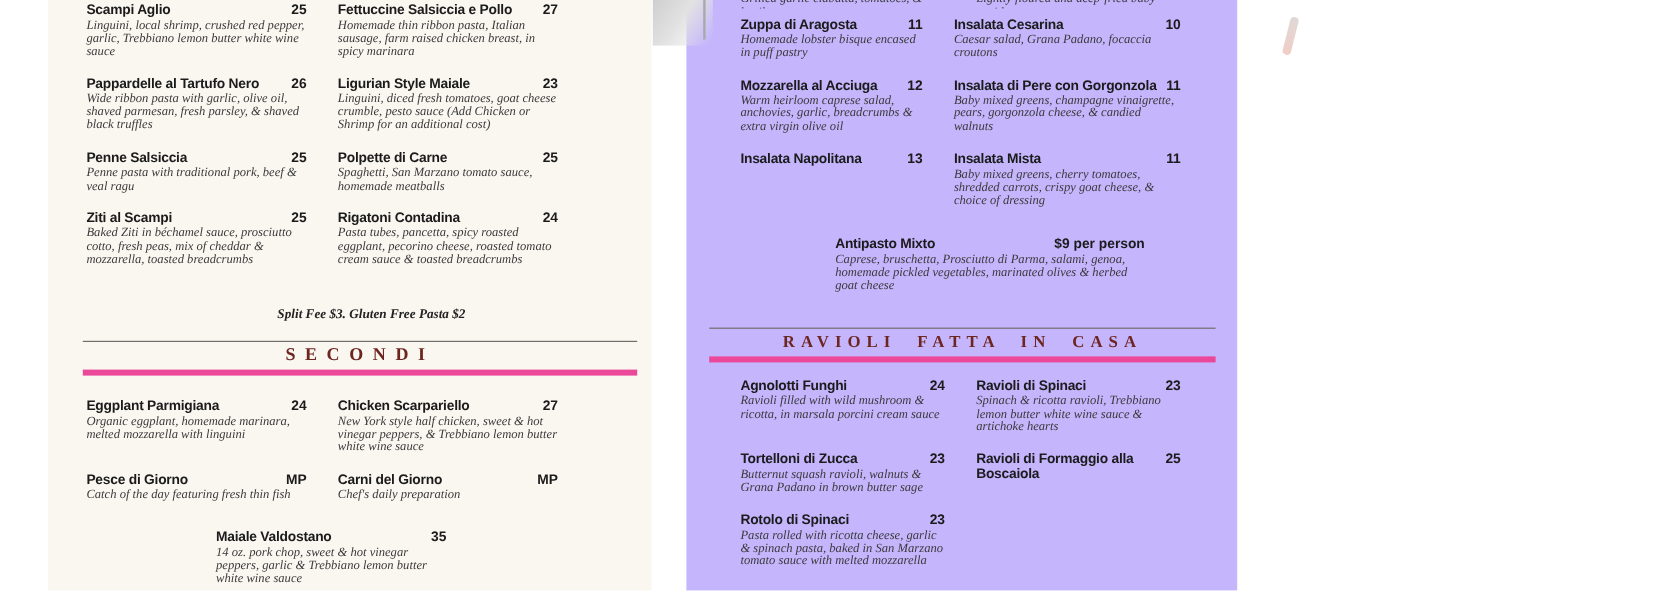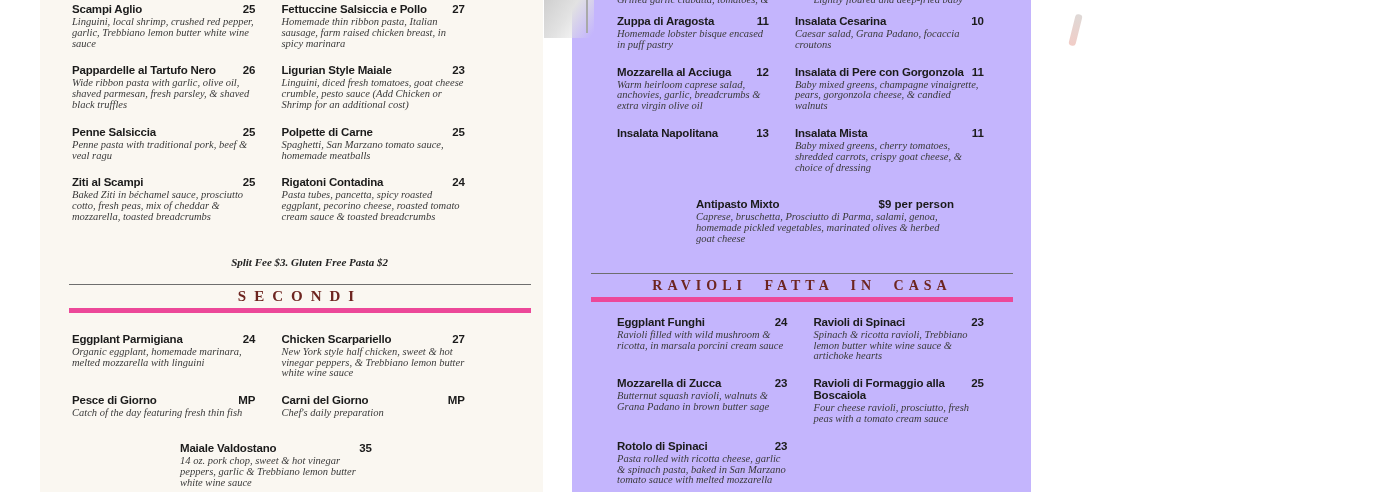--- a/index.html
+++ b/index.html
@@ -239,45 +239,44 @@
     <div class="item-desc">Caprese, bruschetta, Prosciutto di Parma, salami, genoa, homemade pickled vegetables, marinated olives &amp; herbed goat cheese</div>
   </div>
 
   <div class="section-header" id="ravioli-header">
     <span class="hdr-text">RAVIOLI FATTA IN CASA</span>
   </div>
 
   <div class="menu-cols" id="ravioli-grid">
     <div class="item">
       <div class="item-head">
-          <span class="item-name">Eggplant Funghi</span>
+          <span class="item-name">Agnolotti Funghi</span>
           <span class="item-price">24</span>
         </div>
       <div class="item-desc">Ravioli filled with wild mushroom &amp; ricotta, in marsala porcini cream sauce</div>
     </div>
     <div class="item">
       <div class="item-head">
           <span class="item-name">Ravioli di Spinaci</span>
           <span class="item-price">23</span>
         </div>
       <div class="item-desc">Spinach &amp; ricotta ravioli, Trebbiano lemon butter white wine sauce  &amp; artichoke hearts</div>
     </div>
     <div class="item">
       <div class="item-head">
-          <span class="item-name">Mozzarella di Zucca</span>
+          <span class="item-name">Tortelloni di Zucca</span>
           <span class="item-price">23</span>
         </div>
       <div class="item-desc">Butternut squash ravioli, walnuts &amp; Grana Padano in brown butter sage</div>
     </div>
     <div class="item">
       <div class="item-head">
           <span class="item-name" style="white-space:normal;">Ravioli di Formaggio alla Boscaiola</span>
           <span class="item-price">25</span>
         </div>
-      <div class="item-desc">Four cheese ravioli, prosciutto, fresh peas with a tomato cream sauce</div>
     </div>
     <div class="item">
       <div class="item-head">
           <span class="item-name">Rotolo di Spinaci</span>
           <span class="item-price">23</span>
         </div>
       <div class="item-desc">Pasta rolled with ricotta cheese, garlic &amp; spinach pasta, baked in San Marzano tomato sauce with melted mozzarella</div>
     </div>
   </div>
 

